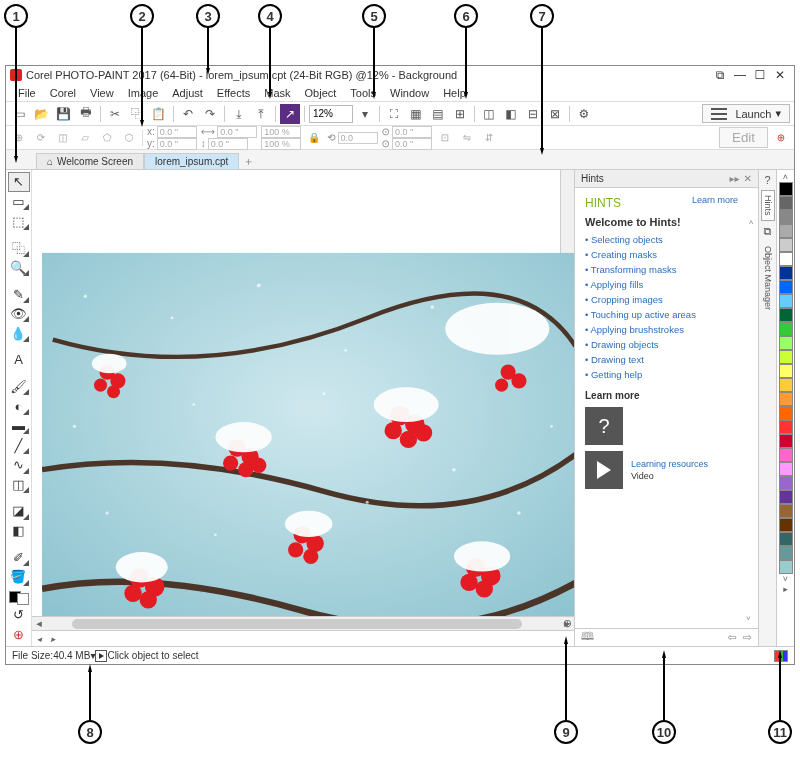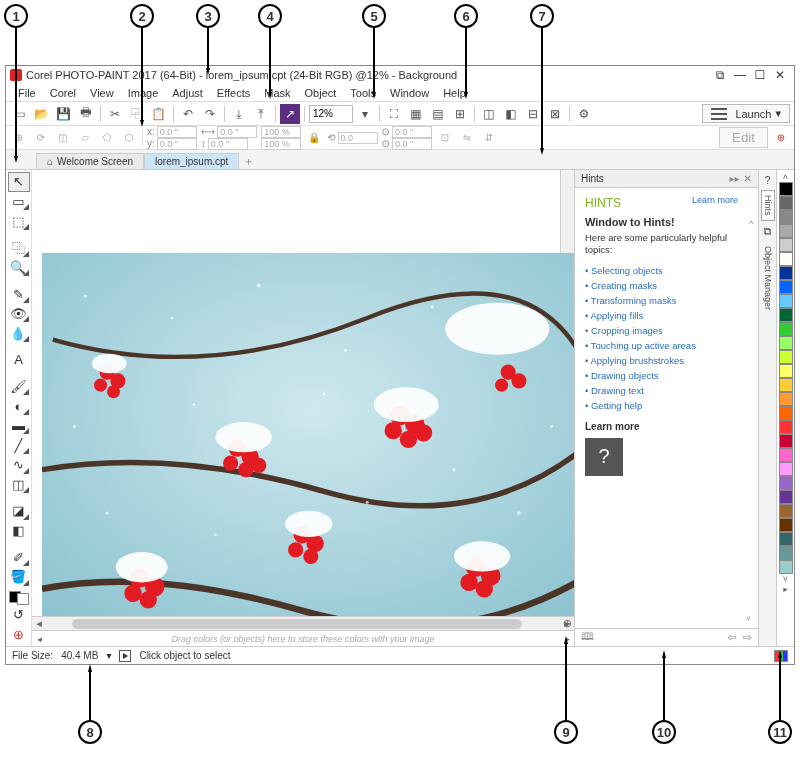--- a/index.html
+++ b/index.html
@@ -89,21 +89,21 @@
 
   .docker-tabs { width:18px; background:#f4f4f4; border-left:1px solid #ccc; display:flex; flex-direction:column; align-items:center; padding-top:4px; gap:4px;}
   .docker-tabs .vtab { font-size:9px; writing-mode:vertical-rl; padding:4px 1px; cursor:pointer; color:#555;}
   .docker-tabs .vtab.active { border:1px solid #aaa; background:#fff;}
   .docker-tabs .vicon { font-size:11px; color:#555;}
 
   .color-palette { width:18px; border-left:1px solid #ccc; display:flex; flex-direction:column; align-items:center; padding:2px 0;}
   .color-palette .sw { width:14px; height:14px; border:1px solid #888; margin-bottom:0; cursor:pointer;}
   .color-palette .pnav { font-size:9px; color:#666; cursor:pointer;}
 
-  .statusbar { height:18px; border-top:1px solid #ccc; display:flex; align-items:center; padding:0 6px; font-size:10px; gap:8px;text-align:center;}
+  .statusbar { height:18px; border-top:1px solid #ccc; display:flex; align-items:center; padding:0 6px; font-size:10px; text-align:center;}
   .statusbar .play-icon { width:12px; height:12px; border:1px solid #555; display:flex; align-items:center; justify-content:center;}
   .statusbar .play-icon::before{content:"";border-left:5px solid #333;border-top:3px solid transparent;border-bottom:3px solid transparent;}
   .statusbar .status-right { margin-left:auto; width:14px;height:12px;background:linear-gradient(90deg,#f33 33%,#3b3 33% 66%,#33f 66%); border:1px solid #888;}
 
   
   .photo { width:100%; height:100%; }
 </style>
 </head>
 <body>
 
@@ -415,54 +415,59 @@
         </svg>
       </div>
       <div class="hscroll">
         <span class="nav-l">◂</span>
         <div class="thumb"></div>
         <span class="nav-r" style="margin-left:auto;">▸</span>
         <span class="zoom-icon">⊕</span>
       </div>
       <div class="colortray">
         <span class="arrow">◂</span>
-        <span class="tray-text">Drag colors (or objects) here to store these colors with your image</span>
         <span class="arrow">▸</span>
       </div>
     </div>
 
     <div class="docker-area">
       <div class="docker-body">
         <div class="docker-title">
           <span>Hints</span>
           <span class="dt-right">
             <span>▸▸</span>
             <span>✕</span>
           </span>
         </div>
         <div class="hints-content">
           <div class="learn-link"><span>Learn more</span></div>
           <h3>HINTS</h3>
-          <h4>Window to Hints!</h4>
-          <p>Here are some particularly helpful topics:</p>
+          <h4>Welcome to Hints!</h4>
           <ul>
             <li>Selecting objects</li>
             <li>Creating masks</li>
             <li>Transforming masks</li>
             <li>Applying fills</li>
             <li>Cropping images</li>
             <li>Touching up active areas</li>
             <li>Applying brushstrokes</li>
             <li>Drawing objects</li>
             <li>Drawing text</li>
             <li>Getting help</li>
           </ul>
           <div class="lm-title">Learn more</div>
           <div class="lm-row">
             <div class="lm-thumb">?</div>
+          </div>
+          <div class="lm-row">
+            <div class="lm-thumb play"></div>
+            <div class="lm-text">
+              <span class="lm-link">Learning resources</span>
+              <span>Video</span>
+            </div>
           </div>
           <div class="hints-scroll">
             <div class="sv-up">˄</div>
               <div class="sv-dn" style="position:absolute;bottom:0;">˅</div>
           </div>
         </div>
         <div class="hints-foot">
           <span>🕮</span>
           <span class="spacer"></span>
           <span>⇦</span>

